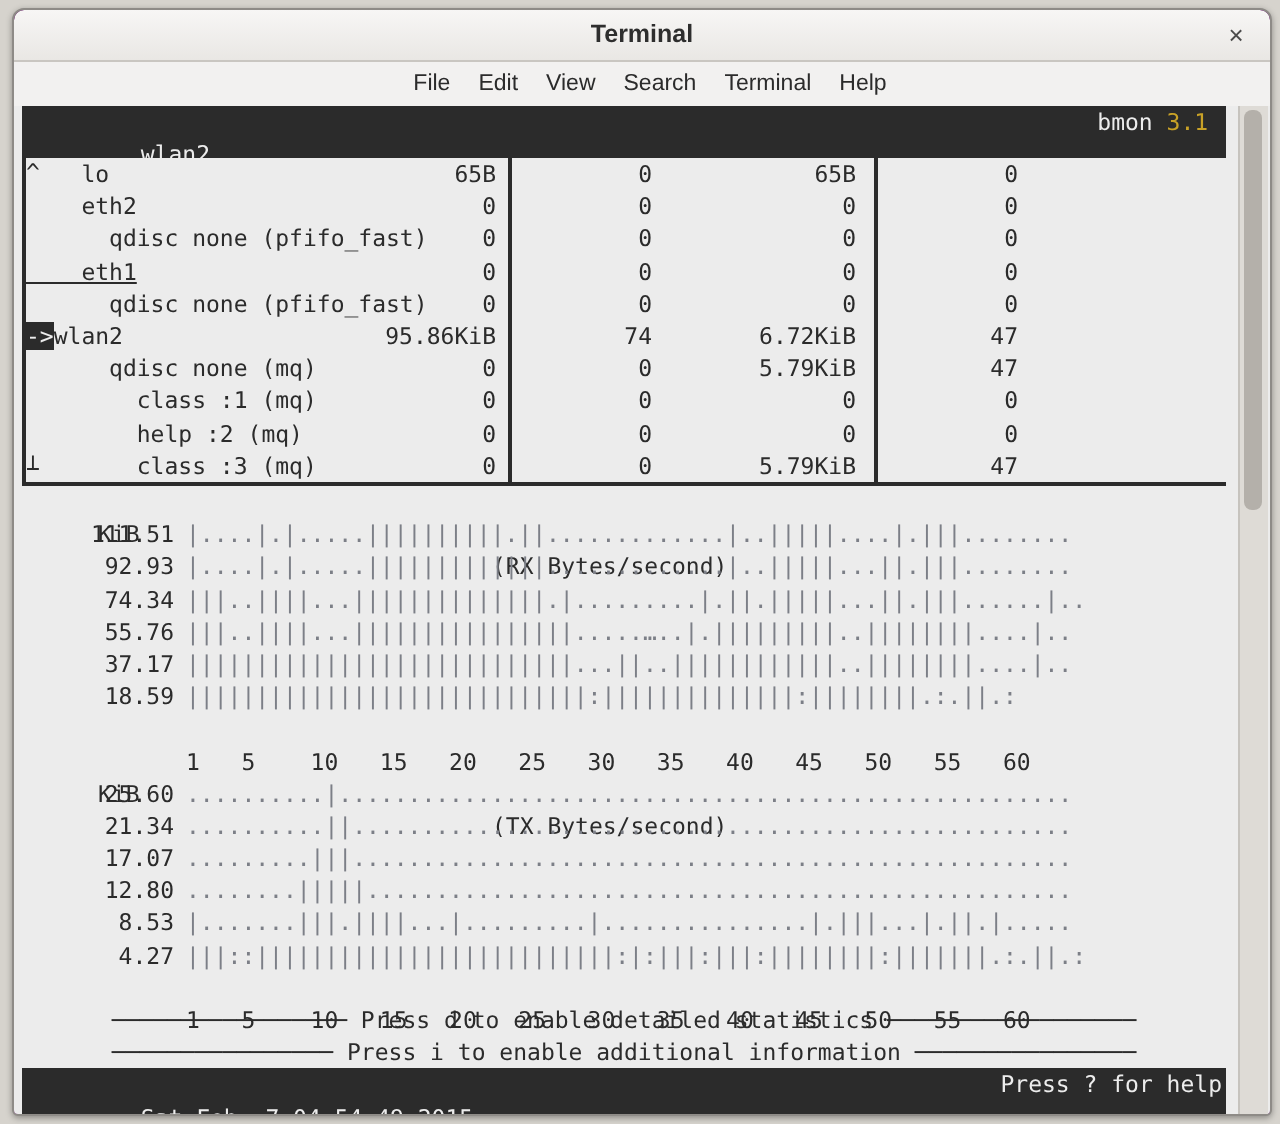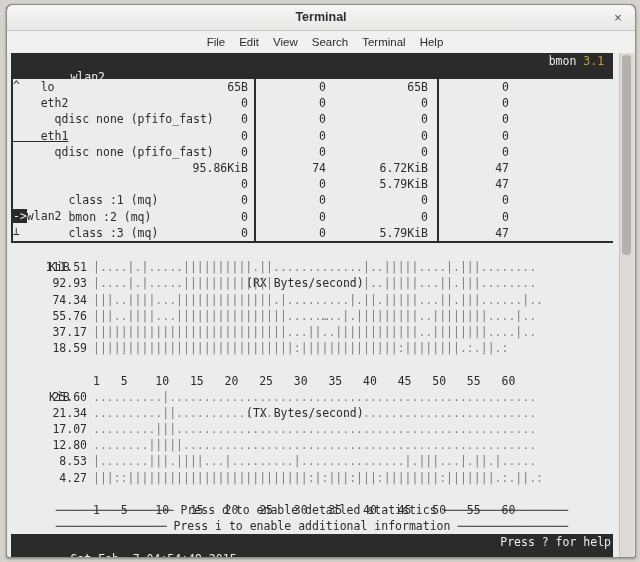--- a/index.html
+++ b/index.html
@@ -179,24 +179,24 @@
         <div class="vdiv a"></div>
         <div class="vdiv b"></div>
         <div class="marker" style="top:0px">^</div>
         <div class="marker" style="top:145px">⊥</div>
         <div id="ifrows">
             <div class="ifrow"><span class="ifname" style="left: 2px;">    lo</span><span class="c1">65B</span><span class="c2">0</span><span class="c3">65B</span><span class="c4">0</span></div>
             <div class="ifrow"><span class="ifname" style="left: 2px;">    eth2</span><span class="c1">0</span><span class="c2">0</span><span class="c3">0</span><span class="c4">0</span></div>
             <div class="ifrow"><span class="ifname" style="left: 2px;">      qdisc none (pfifo_fast)</span><span class="c1">0</span><span class="c2">0</span><span class="c3">0</span><span class="c4">0</span></div>
             <div class="ifrow"><span class="ifname" style="left: 2px; text-decoration: underline;">    eth1</span><span class="c1">0</span><span class="c2">0</span><span class="c3">0</span><span class="c4">0</span></div>
             <div class="ifrow"><span class="ifname" style="left: 2px;">      qdisc none (pfifo_fast)</span><span class="c1">0</span><span class="c2">0</span><span class="c3">0</span><span class="c4">0</span></div>
-            <div class="ifrow"><span class="ifname" style="left: 2px; margin-top: 48px;"><span class="cursor">-&gt;</span>wlan2</span><span class="c1">95.86KiB</span><span class="c2">74</span><span class="c3">6.72KiB</span><span class="c4">47</span></div>
-            <div class="ifrow"><span class="c1">0</span><span class="c2">0</span><span class="c3">5.79KiB</span><span class="c4">47</span></div>
+            <div class="ifrow"><span class="ifname" style="left: 2px;"><span class="cursor">-&gt;</span>wlan2</span><span class="c1">95.86KiB</span><span class="c2">74</span><span class="c3">6.72KiB</span><span class="c4">47</span></div>
+            <div class="ifrow"><span class="ifname" style="left: 2px;">      qdisc none (mq)</span><span class="c1">0</span><span class="c2">0</span><span class="c3">5.79KiB</span><span class="c4">47</span></div>
             <div class="ifrow"><span class="ifname" style="left: 2px;">        class :1 (mq)</span><span class="c1">0</span><span class="c2">0</span><span class="c3">0</span><span class="c4">0</span></div>
-            <div class="ifrow"><span class="ifname" style="left: 2px;">        bmon :2 (mq)</span><span class="c1">0</span><span class="c2">0</span><span class="c3">0</span><span class="c4">0</span></div>
+            <div class="ifrow"><span class="ifname" style="left: 2px;">        help :2 (mq)</span><span class="c1">0</span><span class="c2">0</span><span class="c3">0</span><span class="c4">0</span></div>
             <div class="ifrow"><span class="ifname" style="left: 2px;">        class :3 (mq)</span><span class="c1">0</span><span class="c2">0</span><span class="c3">5.79KiB</span><span class="c4">47</span></div>
           </div>
       </div>
 
       <div class="graph">
         <div class="ghead">
           <span class="unit">KiB</span>
           <span class="cap">(RX Bytes/second)</span>
         </div>
         <div id="rxrows">

